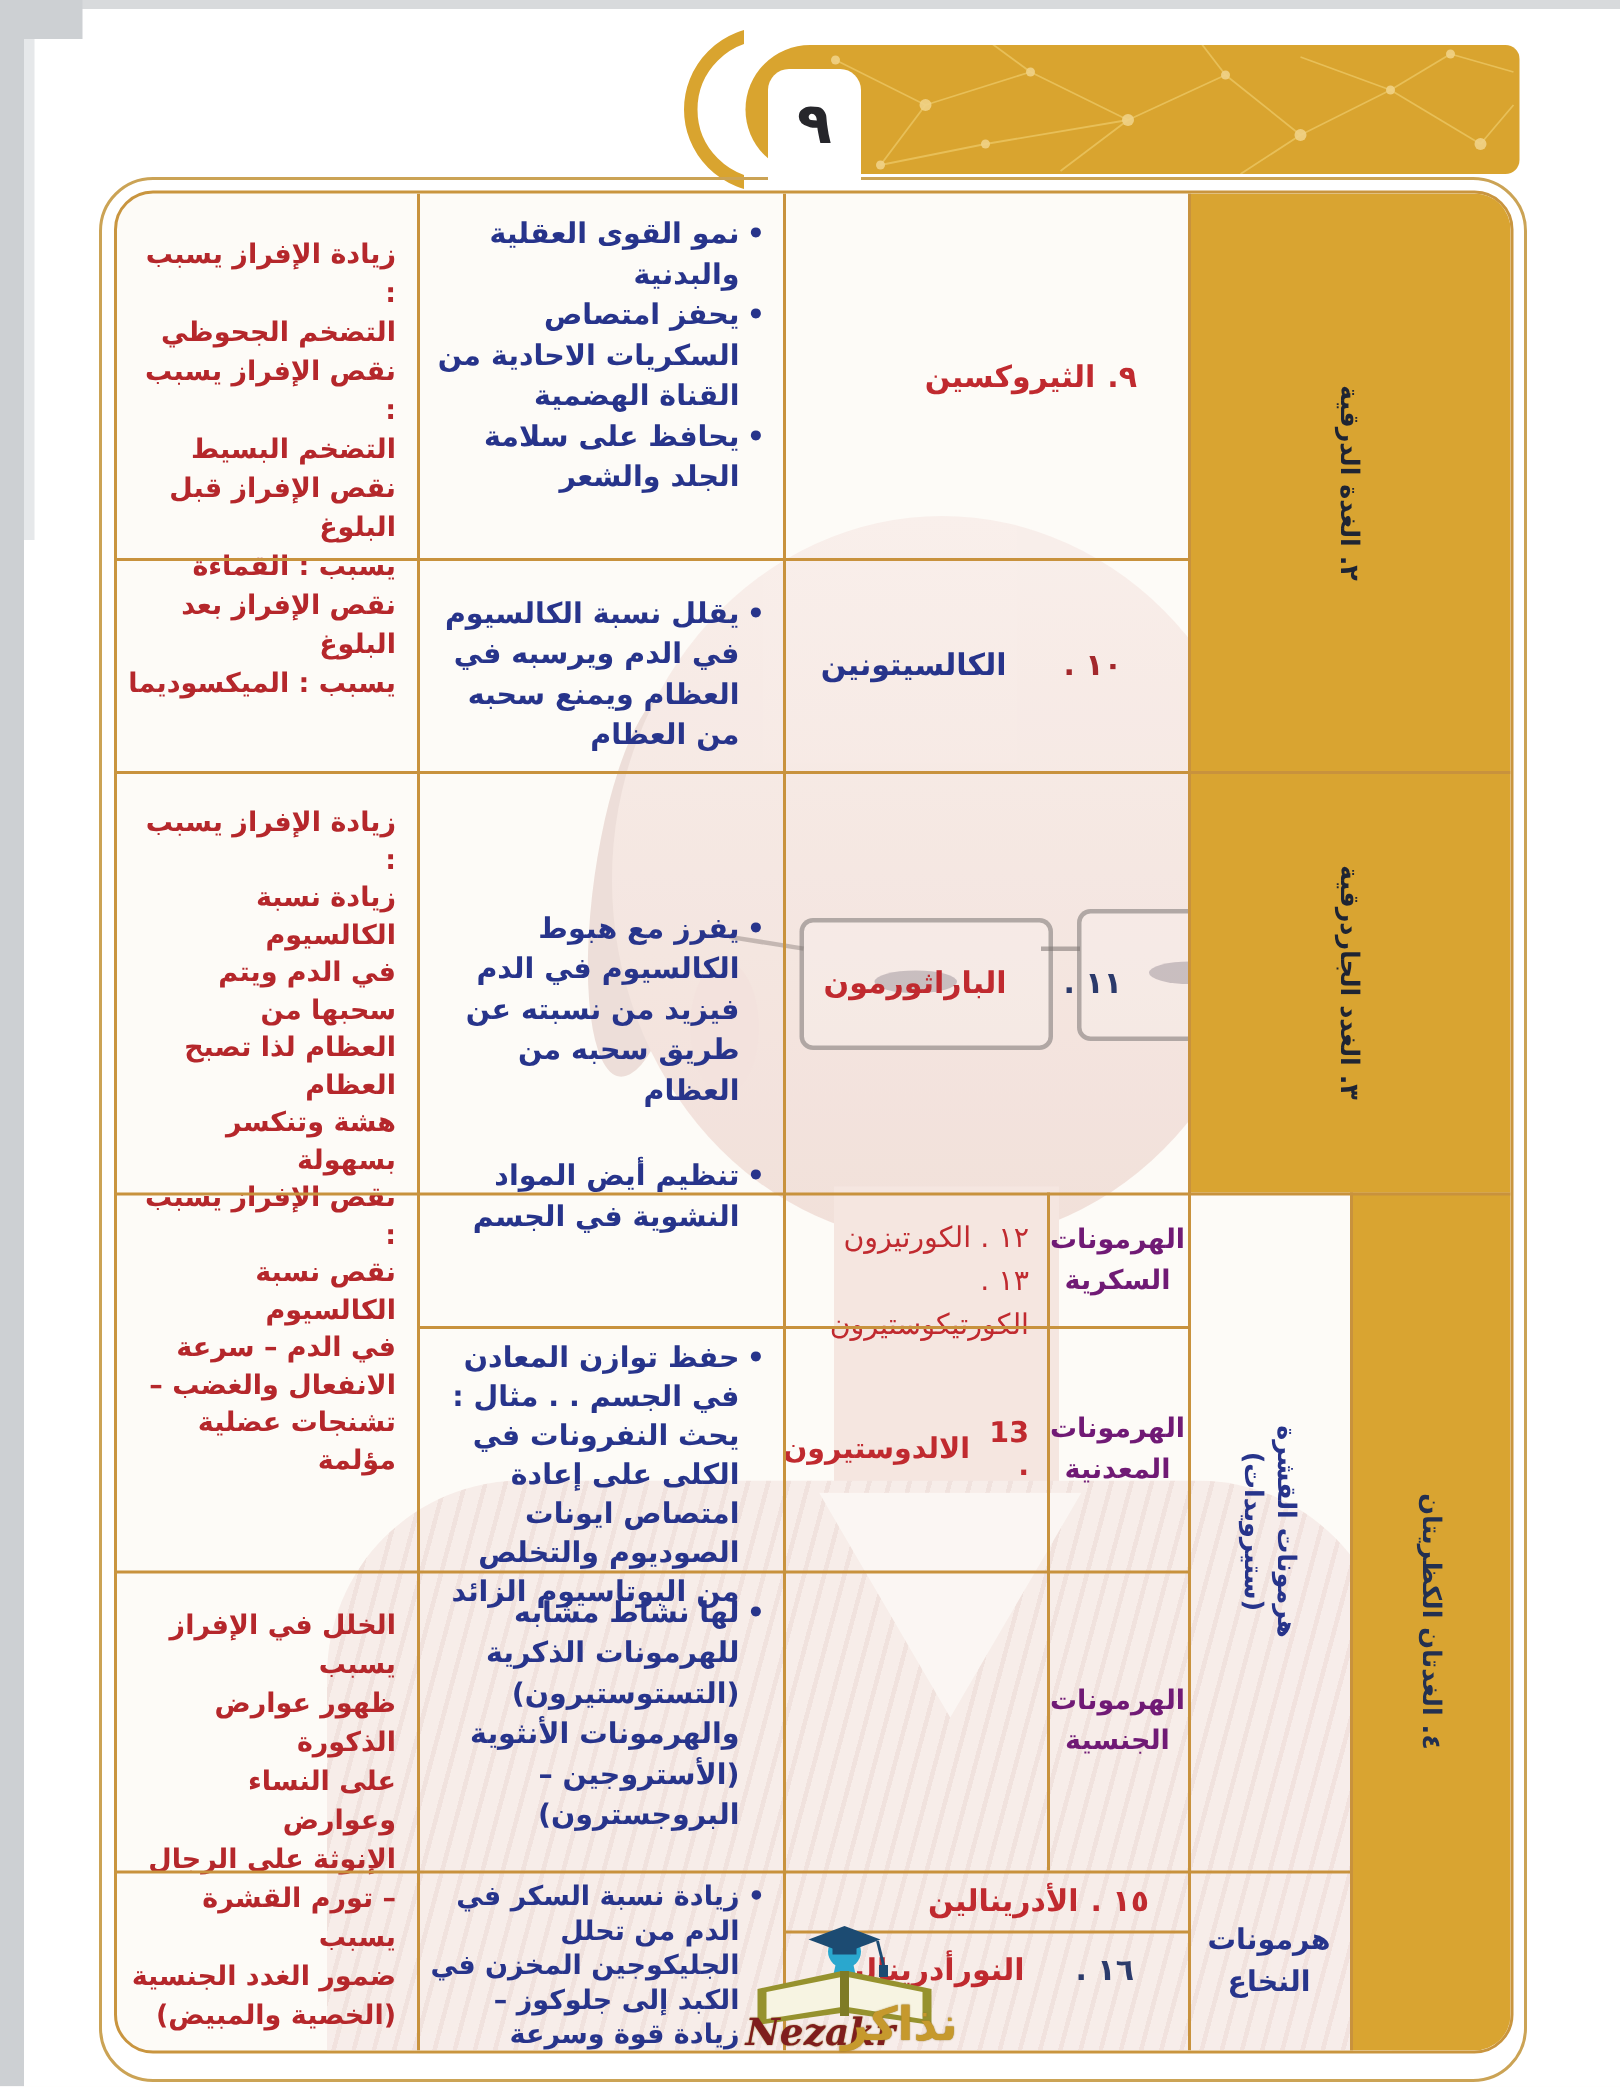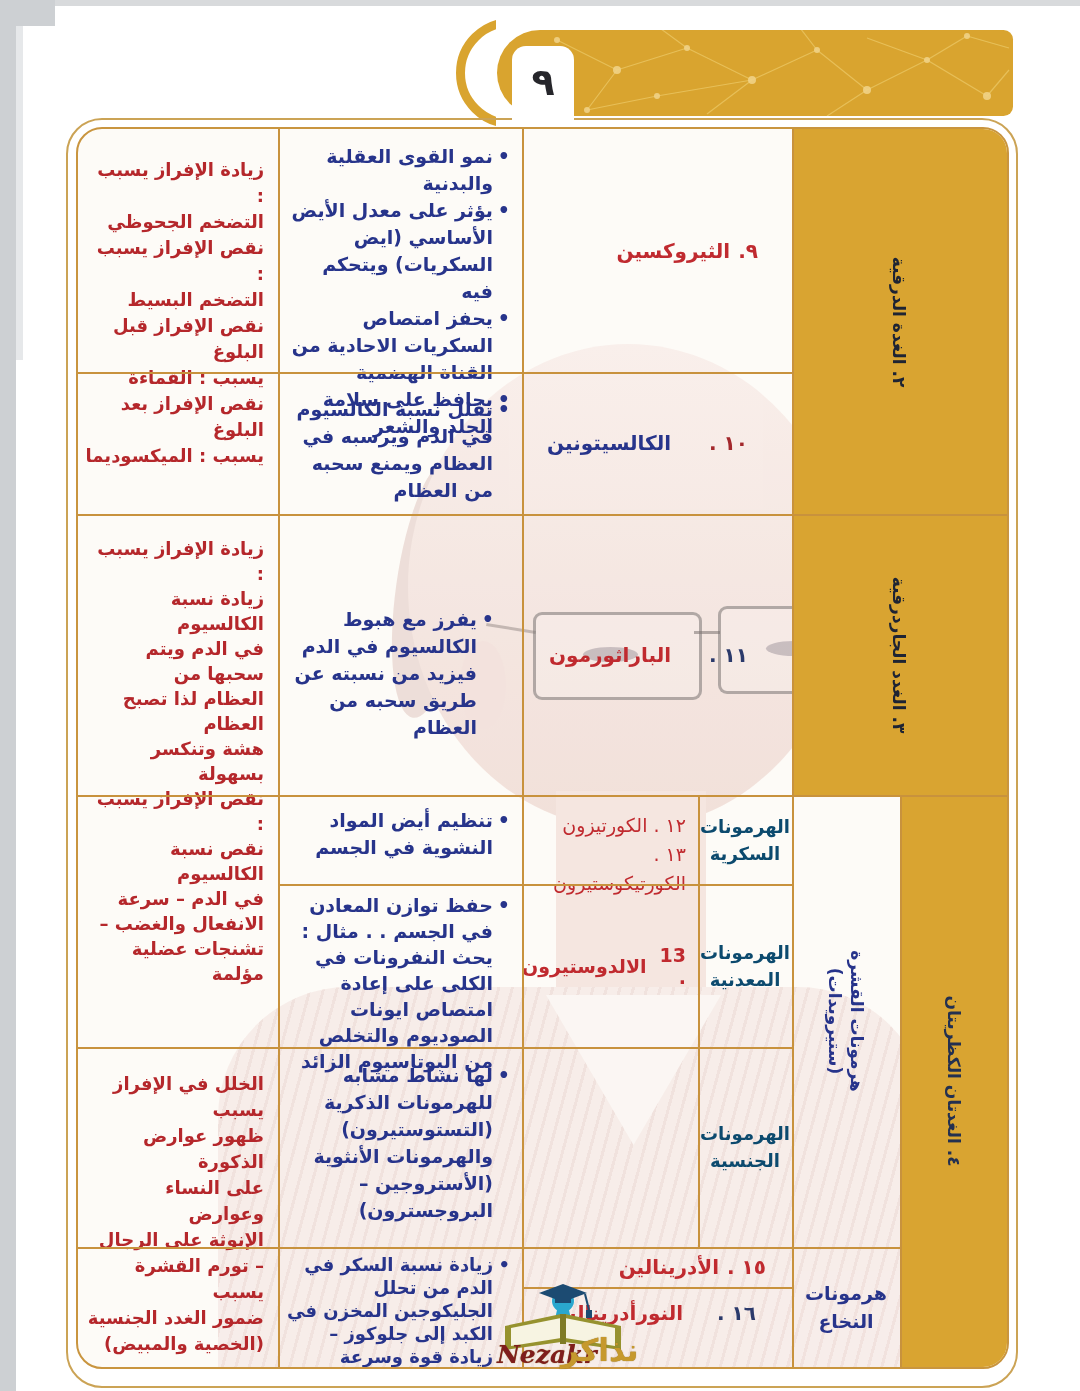--- a/index.html
+++ b/index.html
@@ -74,42 +74,42 @@
   #dis-parathormone{left:0;top:385px;width:200px;height:281px;line-height:25px;padding-top:22px;}
   #dis-sex{left:0;top:918px;width:200px;height:200px;padding-top:24px;}
 
   
   .funcs{color:#27348b;font-weight:bold;font-size:19px;line-height:27px;text-align:right;padding:10px 12px 0 6px;}
   .funcs ul{margin:0;padding:0;list-style:none;}
   .funcs li{position:relative;padding-right:17px;margin:0;}
   .funcs li::before{content:"•";position:absolute;right:0;top:0;color:#27348b;}
   #fn-thyroxine{left:200px;top:0;width:244px;height:243px;padding-top:14px;text-align:right;}
   #fn-calcitonin{left:200px;top:243px;width:244px;height:142px;padding-top:24px;}
-  #fn-parathormone{left:184px;top:385px;width:244px;height:281px;padding-top:92px;}
-  #fn-cortisone{left:200px;top:666px;width:244px;height:104px;padding-top:12px;}
+  #fn-parathormone{left:200px;top:385px;width:244px;height:281px;padding-top:92px;}
+  #fn-cortisone{left:200px;top:630px;width:244px;height:104px;padding-top:12px;}
   #fn-aldosterone{left:200px;top:755px;width:244px;height:163px;line-height:26px;padding-top:8px;}
   #fn-sex{left:200px;top:918px;width:244px;height:180px;padding-top:15px;}
   #fn-medulla{left:200px;top:1118px;width:244px;height:120px;font-size:18px;line-height:23px;padding-top:6px;}
 
   
   .hcell{display:flex;align-items:center;font-weight:bold;font-size:20px;}
   .h-red{color:#c02a2f;} .h-blue{color:#27348b;} .h-navy{color:#2b3a6b;} .h-maroon{color:#a3282c;}
   #h-thyroxine{left:444px;top:0;width:270px;height:243px;justify-content:flex-start;padding-right:34px;gap:8px;}
   #h-calcitonin{left:444px;top:243px;width:270px;height:142px;padding-right:44px;gap:38px;}
   #h-parathormone{left:444px;top:385px;width:270px;height:281px;padding-right:44px;gap:38px;}
   #h-cortisone{left:444px;top:666px;width:176px;height:89px;display:block;text-align:right;font-size:19px;
                padding:16px 12px 0 0;line-height:29px;}
   #h-aldosterone{left:444px;top:755px;width:176px;height:163px;justify-content:flex-start;padding-right:12px;font-size:19px;gap:6px;}
   #h-adrenaline{left:444px;top:1118px;width:270px;height:40px;justify-content:flex-start;padding-right:26px;gap:8px;}
   #h-noradrenaline{left:444px;top:1158px;width:270px;height:80px;align-items:flex-start;padding-top:14px;
                    padding-right:36px;gap:34px;}
 
   
   .group{display:flex;flex-direction:column;align-items:center;justify-content:center;
-         color:#0c4a6e;font-weight:bold;font-size:18px;line-height:27px;text-align:center;}
+         color:#701a75;font-weight:bold;font-size:18px;line-height:27px;text-align:center;}
   #gr-sugar{left:620px;top:666px;width:94px;height:89px;}
   #gr-mineral{left:620px;top:755px;width:94px;height:163px;}
   #gr-sex{left:620px;top:918px;width:94px;height:200px;}
 
   
   #cortex{left:714px;top:666px;width:108px;height:452px;display:flex;align-items:center;justify-content:center;}
   #cortex .inner{transform:rotate(90deg);white-space:nowrap;text-align:center;color:#27348b;
                  font-weight:bold;font-size:17px;line-height:22px;}
   #medulla{left:714px;top:1118px;width:108px;height:120px;display:flex;flex-direction:column;
            align-items:center;justify-content:center;color:#27348b;font-weight:bold;font-size:19px;line-height:28px;}
@@ -262,21 +262,20 @@
       <span class="h-red">الأدرينالين</span>
     </div>
     <div class="cell hcell" id="h-noradrenaline">
       <span class="h-navy">١٦ .</span>
       <span class="h-red">النورأدرينالين</span>
     </div>
 
     <div class="cell funcs" id="fn-thyroxine">
       <ul>
         <li>نمو القوى العقلية والبدنية</li>
-        <li>يؤثر على معدل الأيض الأساسي (ايض السكريات) ويتحكم فيه</li>
         <li>يحفز امتصاص السكريات الاحادية من القناة الهضمية</li>
         <li>يحافظ على سلامة الجلد والشعر</li>
       </ul>
     </div>
     <div class="cell funcs" id="fn-calcitonin">
       <ul>
           <li>يقلل نسبة الكالسيوم في الدم ويرسبه في العظام ويمنع سحبه من العظام</li>
         </ul>
     </div>
     <div class="cell funcs" id="fn-parathormone">

